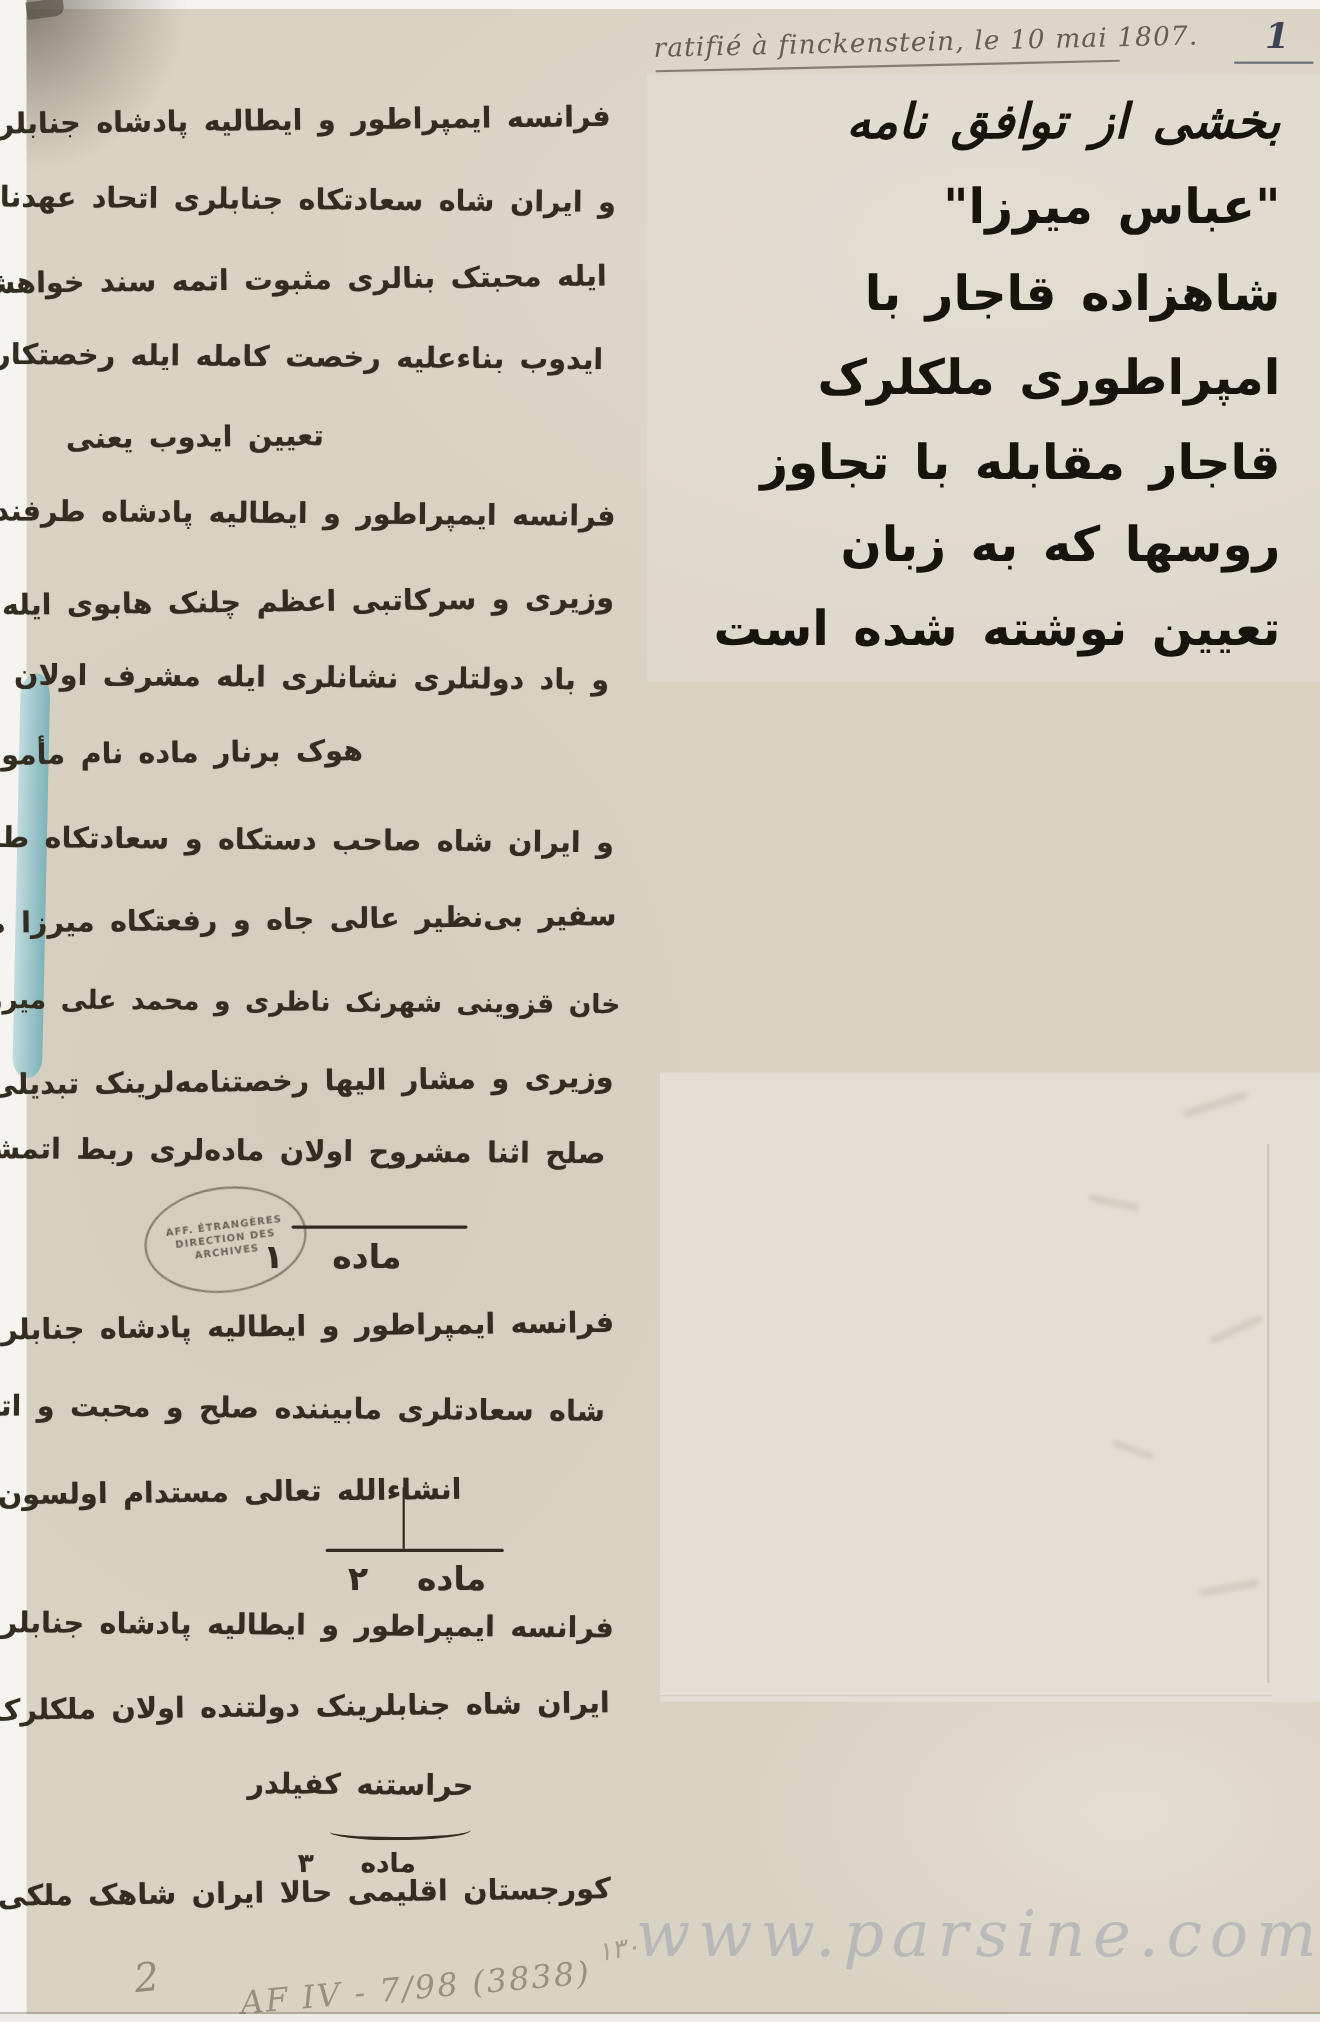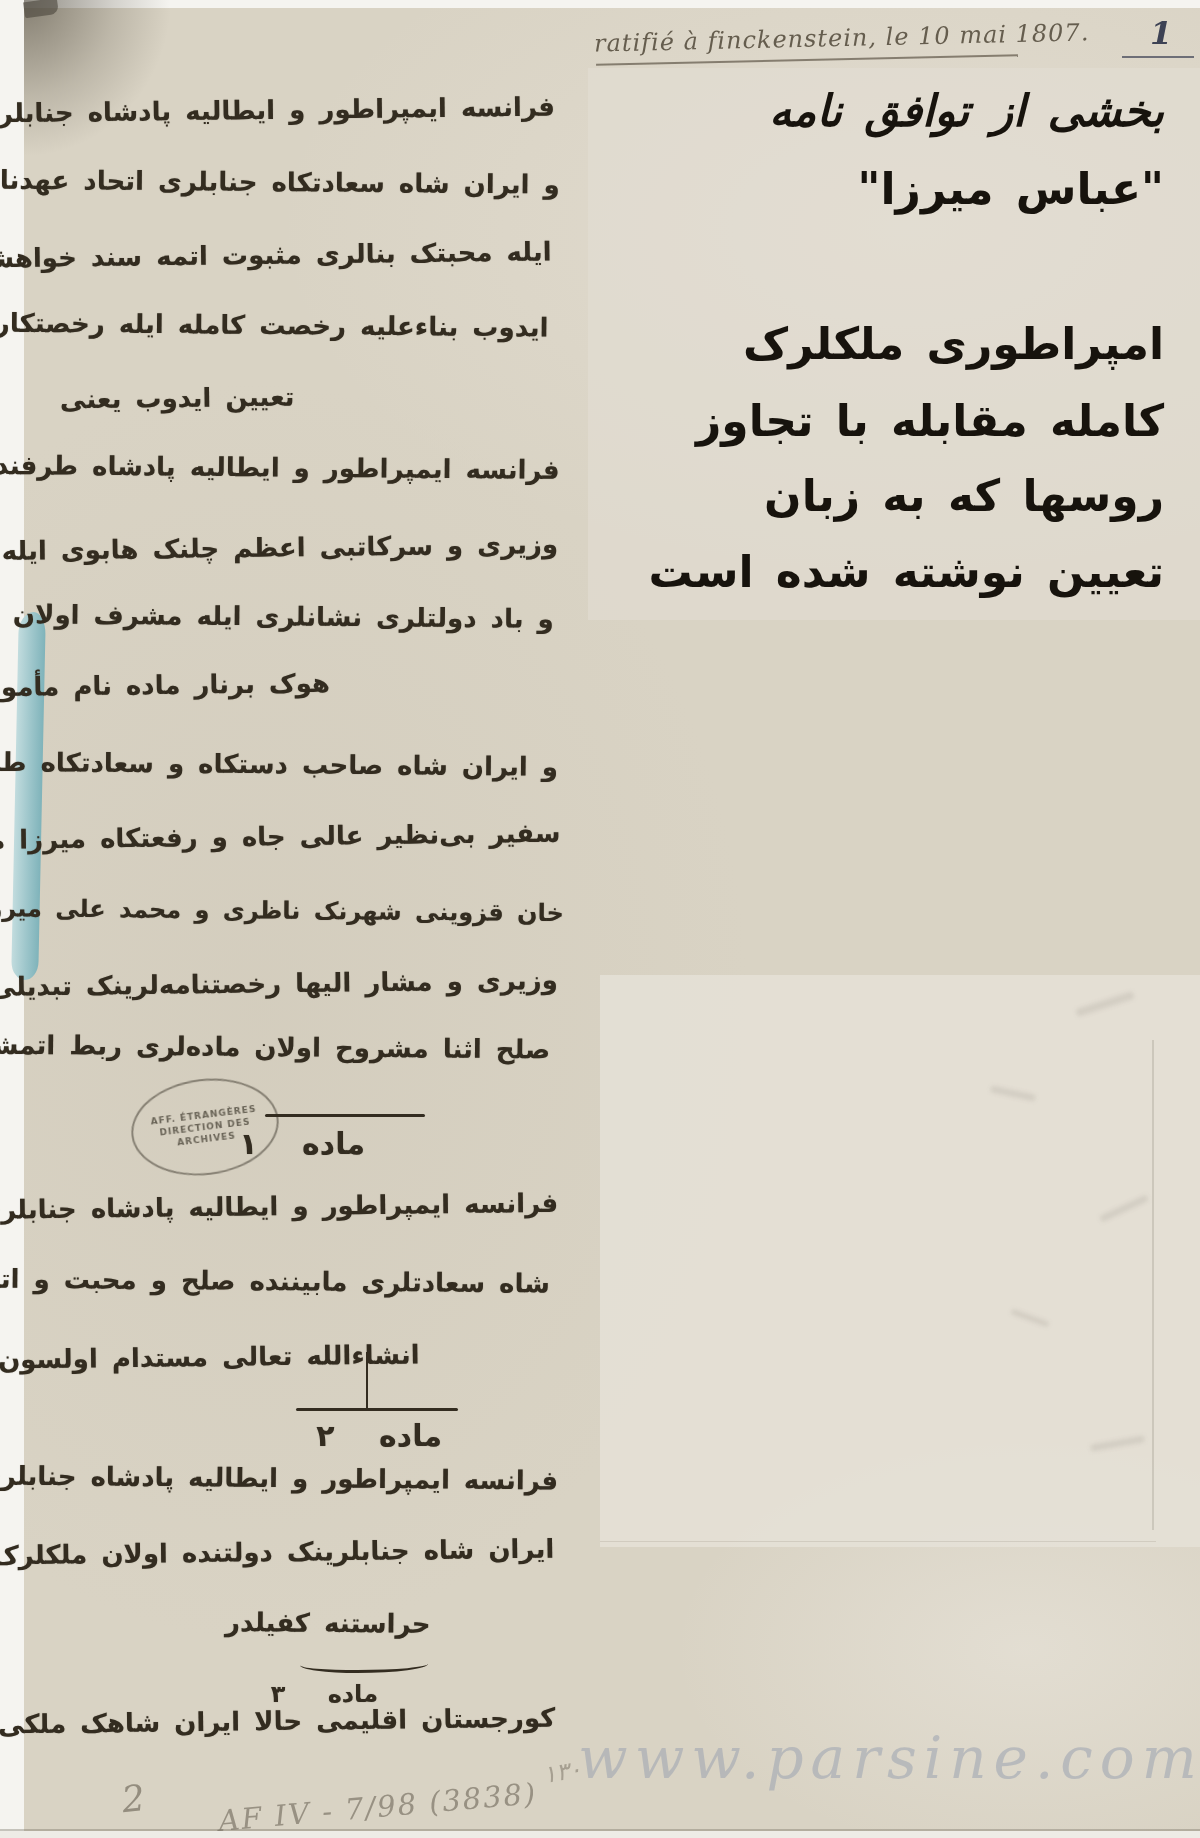--- a/index.html
+++ b/index.html
@@ -79,22 +79,23 @@
   <div class="bleed" style="left:1010px;top:1315px;width:40px;height:6px;transform:rotate(20deg);"></div>
   <div class="bleed" style="left:1090px;top:1440px;width:55px;height:7px;transform:rotate(-10deg);"></div>
 
   <div class="french">ratifié à finckenstein, le 10 mai 1807.</div>
   <div class="french-ul"></div>
   <div class="pagenum">1</div>
   <div class="pagenum-ul"></div>
 
   <div class="cap" style="top:85px;font-style:italic;">بخشی از توافق نامه</div>
   <div class="cap" style="top:163px;">"عباس میرزا"</div>
+  <div class="cap" style="top:242px;">شاهزاده قاجار با</div>
   <div class="cap" style="top:318px;">امپراطوری ملکلرک</div>
-  <div class="cap" style="top:395px;">کامله مقابله با تجاوز</div>
+  <div class="cap" style="top:395px;">قاجار مقابله با تجاوز</div>
   <div class="cap" style="top:470px;">روسها که به زبان</div>
   <div class="cap" style="top:546px;">تعیین نوشته شده است</div>
 
   <div class="ms ra" style="top:95px;right:645px;">فرانسه ایمپراطور و ایطالیه پادشاه جنابلری</div>
   <div class="ms rb" style="top:167px;right:640px;">و ایران شاه سعادتکاه جنابلری اتحاد عهدنامه</div>
   <div class="ms ra" style="top:240px;right:648px;">ایله محبتک بنالری مثبوت اتمه سند خواهشی</div>
   <div class="ms rb" style="top:310px;right:652px;">ایدوب بناءعلیه رخصت کامله ایله رخصتکارلر</div>
   <div class="ms ra" style="top:383px;right:905px;">تعیین ایدوب یعنی</div>
   <div class="ms rb" style="top:452px;right:640px;">فرانسه ایمپراطور و ایطالیه پادشاه طرفندن دولتک</div>
   <div class="ms ra" style="top:533px;right:642px;">وزیری و سرکاتبی اعظم چلنک هابوی ایله و بایر</div>

